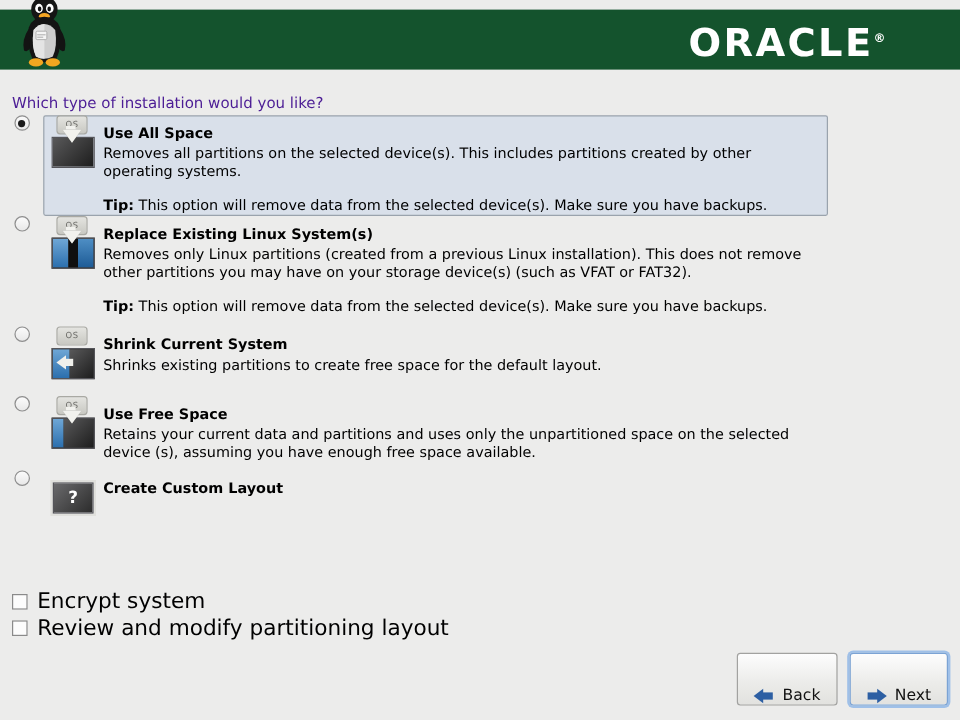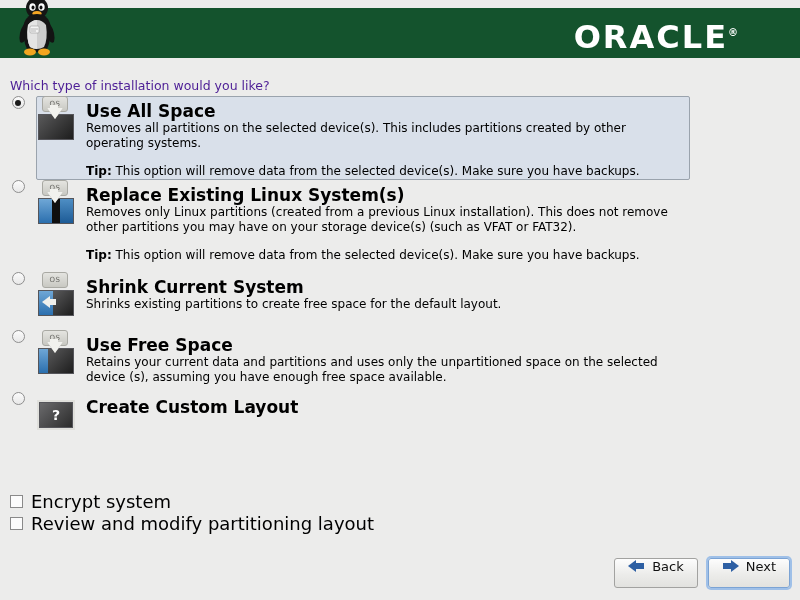--- a/index.html
+++ b/index.html
@@ -106,33 +106,33 @@
     width: 6px; height: 6px;
     margin-left: -3px; margin-top: -3px;
     border-radius: 50%;
     background: #1a1a1a;
   }
   .icon-cell {
     width: 50px;
     flex: 0 0 50px;
     display: flex;
     align-items: center;
-    justify-content: flex-start;
+    justify-content: center;
     z-index: 2;
   }
   .text-cell {
     flex: 1 1 auto;
     padding-right: 118px;
     z-index: 2;
     padding-top: 8px;
     padding-bottom: 8px;
   }
   .opt-title {
     font-weight: bold;
-    font-size: 17px;
+    font-size: 12px;
     margin: 0 0 2px 0;
     line-height: 15px;
   }
   .opt-desc {
     font-size: 12px;
     line-height: 15px;
     margin: 0;
   }
   .opt-tip {
     font-size: 12px;
@@ -258,25 +258,25 @@
   
   .buttons {
     position: absolute;
     right: 10px;
     bottom: 12px;
     display: flex;
     gap: 10px;
   }
   .btn {
     display: flex;
-    align-items: flex-start;
+    align-items: flex-end;
     justify-content: center;
     gap: 7px;
     min-width: 78px;
-    height: 30px;
+    height: 44px;
     padding: 0 13px;
     background: linear-gradient(180deg,#fdfdfd 0%,#ececea 55%,#e2e2df 100%);
     border: 1px solid #a2a2a0;
     border-radius: 3px;
     font-size: 13px;
     color: #111;
     box-sizing: border-box;
   }
   .btn.focused {
     box-shadow: 0 0 0 2px #9fc0e8;

